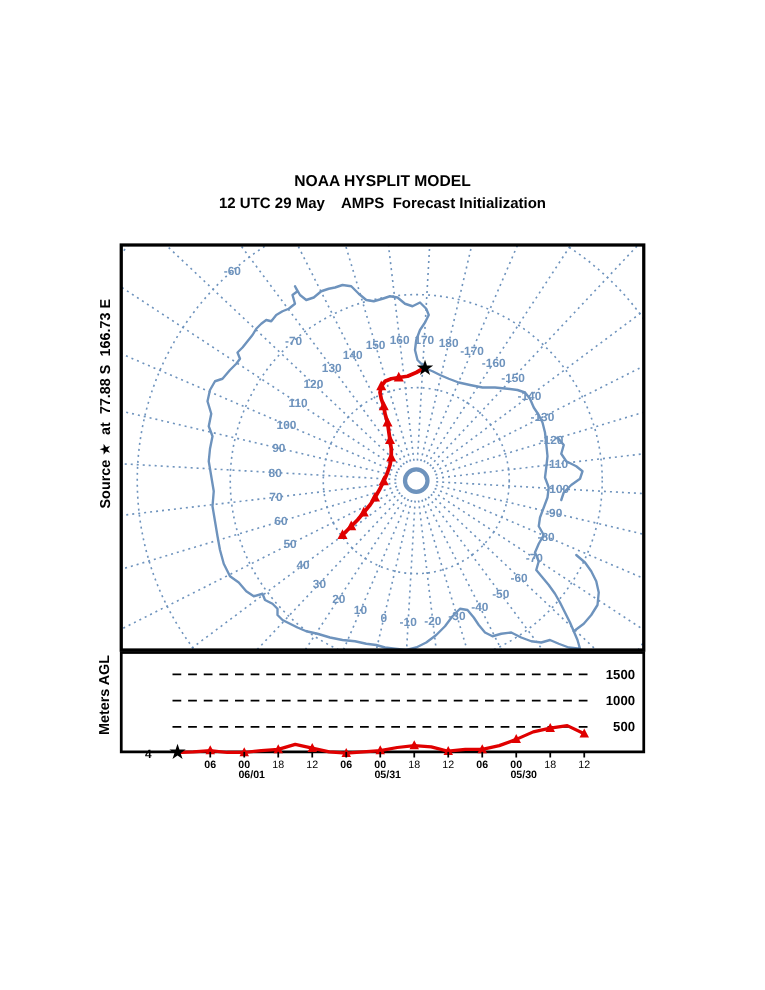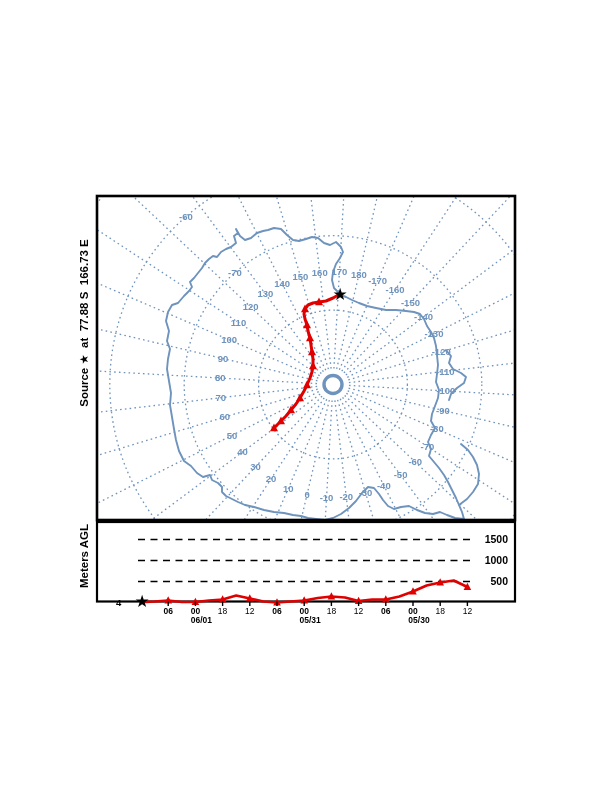--- a/index.html
+++ b/index.html
@@ -9,20 +9,22 @@
   .t2{font-size:13.5px;line-height:16px;margin-top:2px;}
   .t3{font-size:12px;line-height:14px;margin-top:3px;white-space:pre;}
   .vlabel{position:absolute;transform:translate(-50%,-50%) rotate(-90deg);font-weight:bold;
           font-size:11.5px;color:#000;white-space:pre;font-family:"Liberation Sans","DejaVu Sans",sans-serif;}
   svg{position:absolute;}
 </style>
 </head>
 <body>
 
 <div class="title-block">
+  <div class="t1">NOAA HYSPLIT MODEL</div>
+  <div class="t3">12 UTC 29 May    AMPS  Forecast Initialization</div>
 </div>
 
 <div class="vlabel" id="src-label" style="left:84px;top:323px;">Source ★  at  77.88 S  166.73 E</div>
 
 <div class="vlabel" id="agl-label" style="left:84px;top:556px;">Meters AGL</div>
 
 <svg id="map-svg" style="left:0;top:0;" width="612" height="792" viewBox="0 0 612 792">
     <defs>
       <clipPath id="mapclip">
         <rect x="97" y="196" width="418" height="324"></rect>

